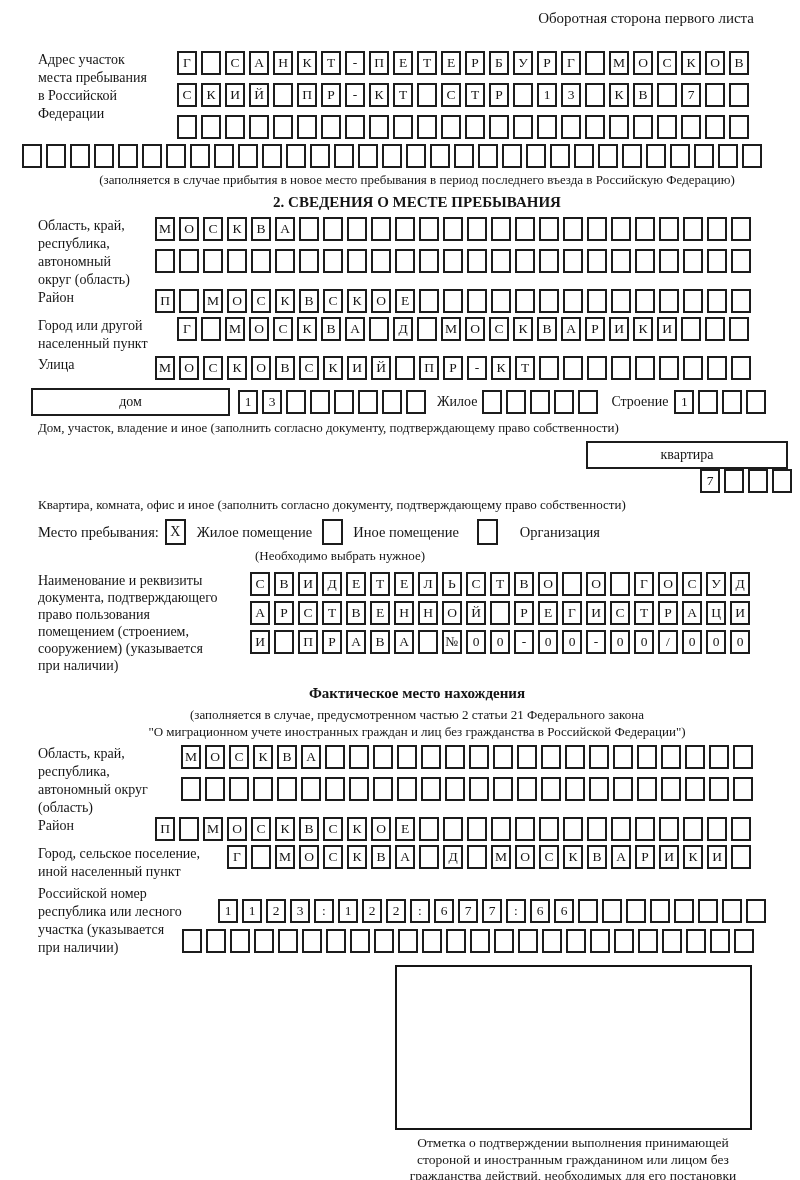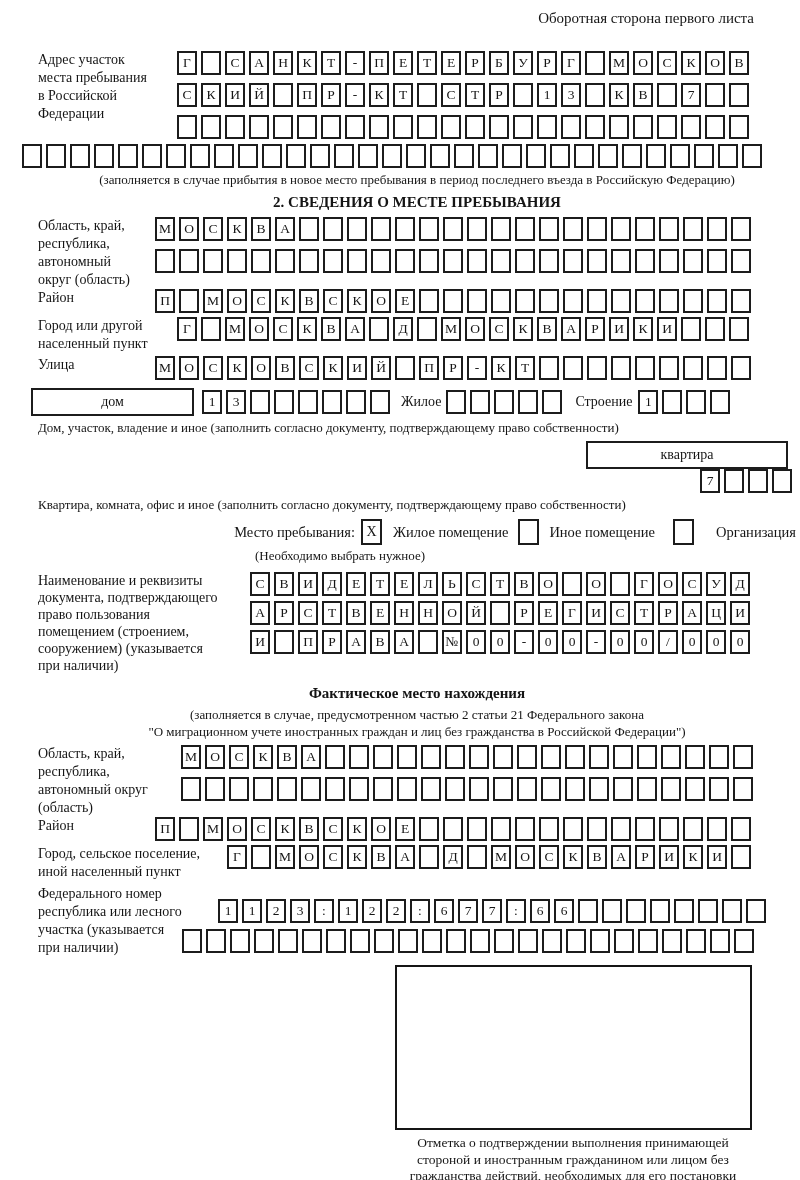--- a/index.html
+++ b/index.html
@@ -19,25 +19,25 @@
   .w117{width:117px}.w139{width:139px}.w143{width:143px}.w144{width:144px}.w189{width:189px}.w212{width:212px}
   .doc-label{line-height:17px;}
   .note{font-size:13px;line-height:17px;}
   .center{text-align:center;}
   .sec-title{font-weight:bold;font-size:15px;text-align:center;line-height:18px;}
   .fullrow{margin-left:-16px;}
   .houserow{display:flex;align-items:center;margin-left:-7px;}
   .kvartrow{display:flex;align-items:flex-end;margin-left:-4px;flex-direction:column;}
   .wbox{box-sizing:border-box;border:2px solid #1c1c1c;height:28px;display:flex;align-items:center;
         justify-content:center;font-size:14px;background:#fff;}
-  .dom{width:163px;margin-right:8px;}
+  .dom{width:199px;margin-right:8px;}
   .kvart{width:202px;margin-right:8px;}
   .inline-label{font-size:14px;margin-left:7px;margin-right:5px;}
   .inline-label.str{margin-left:9px;margin-right:6px;}
-  .stay{display:flex;align-items:center;font-size:14.5px;justify-content:flex-end;}
+  .stay{display:flex;align-items:center;font-size:14.5px;}
   .cb{box-sizing:border-box;width:21px;height:26px;border:2px solid #1c1c1c;display:flex;
       align-items:center;justify-content:center;font-size:14px;}
   .cb.c1{margin-left:6px;}
   .opt1{margin-left:11px;} .cb.c2{margin-left:10px;} .opt2{margin-left:10px;}
   .cb.c3{margin-left:18px;} .opt3{margin-left:22px;}
   .staynote{width:604px;text-align:center;}
   .cad-col{padding-top:14px;}
   .cad-col .cells:first-child{margin-left:36px;margin-bottom:6px;}
   .stamp{box-sizing:border-box;width:357px;height:165px;border:2px solid #151515;margin-left:357px;background:#fff;}
   .stamp-caption{width:440px;margin-left:315px;text-align:center;font-size:13.5px;line-height:16.5px;}
@@ -595,21 +595,21 @@
         <span class="cell">Р</span>
         <span class="cell">И</span>
         <span class="cell">К</span>
         <span class="cell">И</span>
         <span class="cell"></span>
       </div>
   </div>
 
   <div class="field mt4">
     <div class="flabel w144">
-        <div>Федерального номер</div>
+        <div>Российской номер</div>
         <div>республика или лесного</div>
         <div>участка (указывается</div>
         <div>при наличии)</div>
       </div>
     <div class="cellcol cad-col">
       <div class="cells">
           <span class="cell">1</span>
           <span class="cell">1</span>
           <span class="cell">2</span>
           <span class="cell">3</span>

